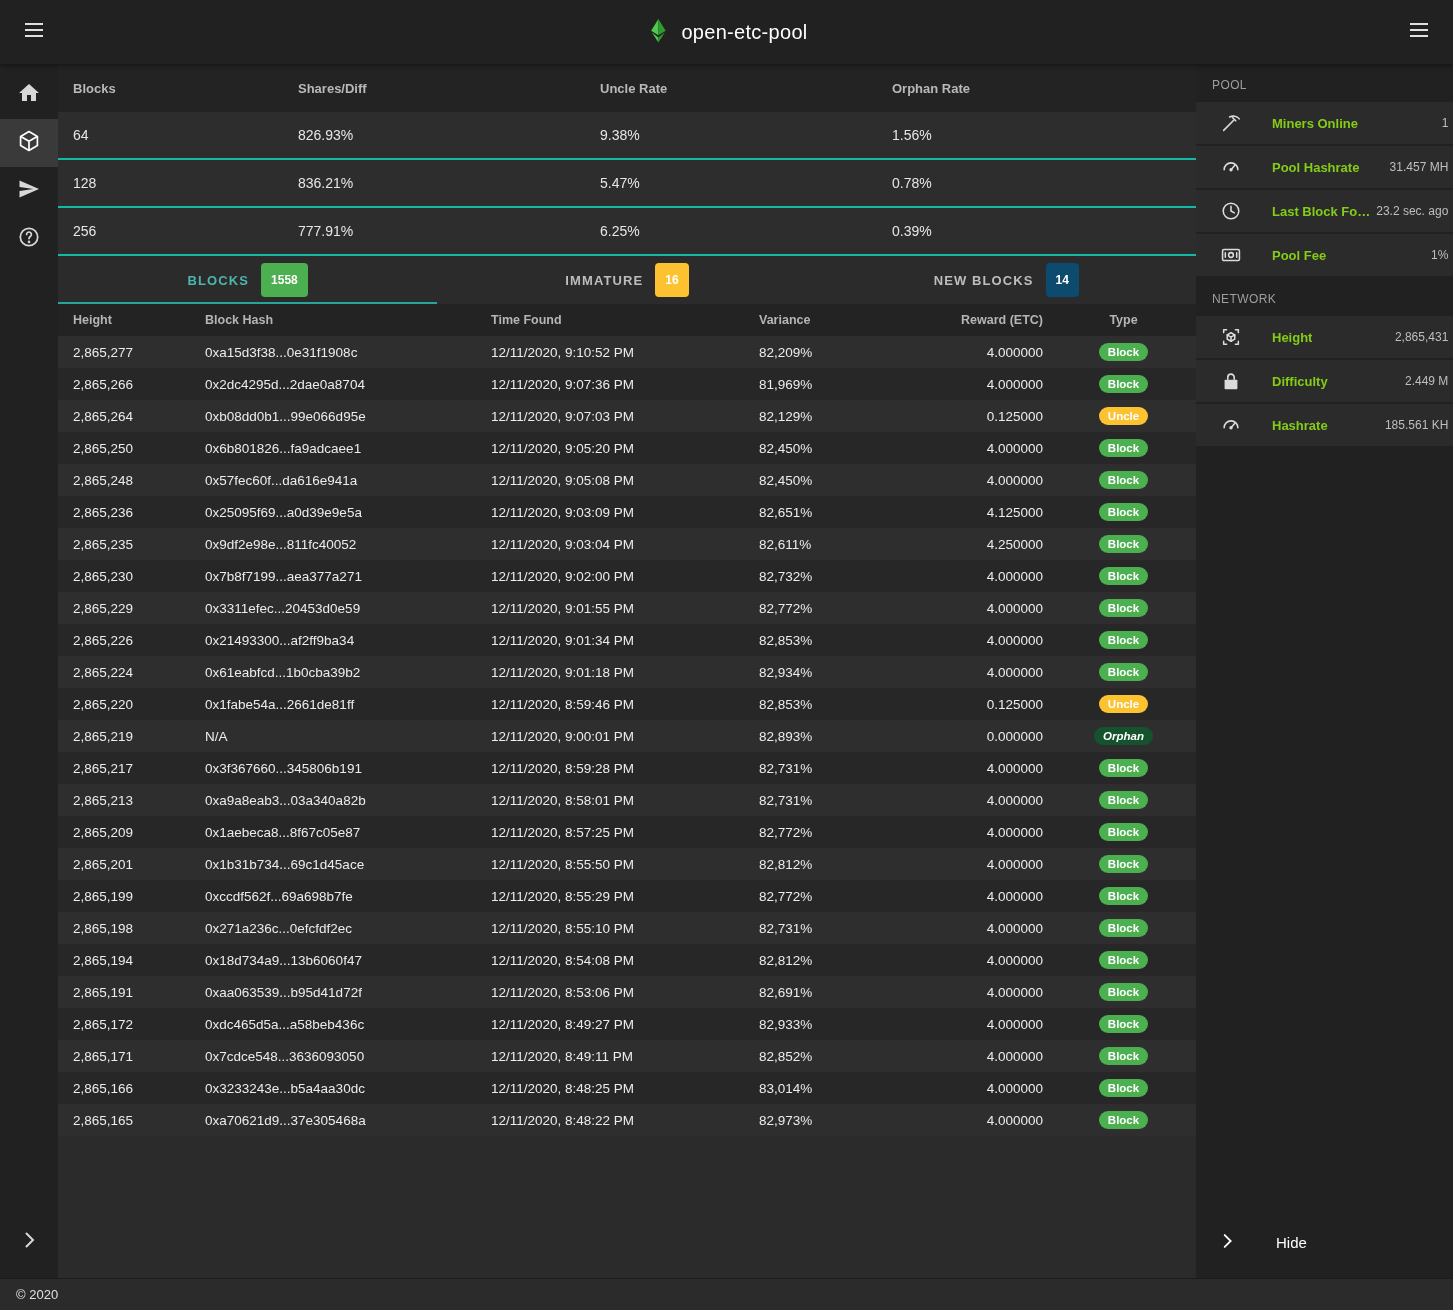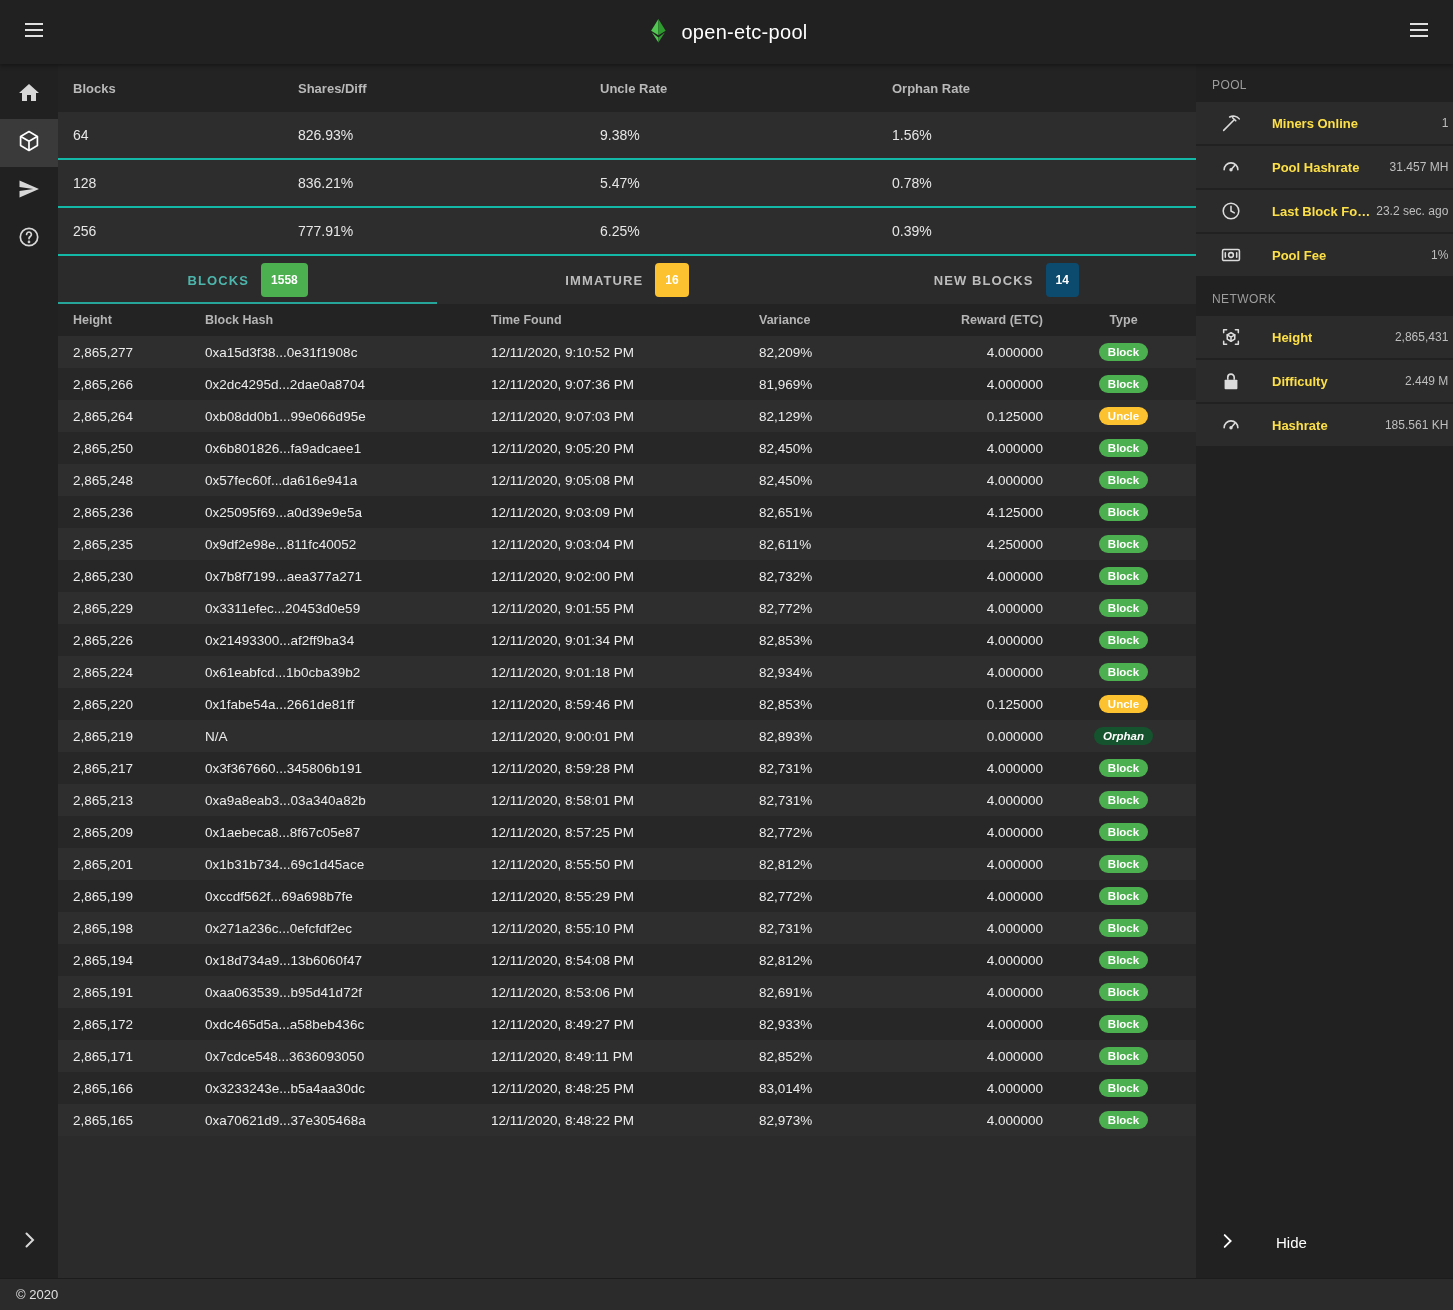--- a/index.html
+++ b/index.html
@@ -64,21 +64,21 @@
   .pg-nav { width:36px; height:36px; display:flex; align-items:center; justify-content:center; }
   .pg-prev { color:#666; margin-right:10px; }
   .pg-next { color:#e0e0e0; }
 
   
   .rightpanel { flex:1; background:#212121; display:flex; flex-direction:column; }
   .panel-title { padding:14px 16px 10px; font-size:12px; color:#9e9e9e; letter-spacing:.4px; }
   .panel-row { height:44px; background:#2b2b2b; border-bottom:2px solid #212121;
     display:flex; align-items:center; padding:0 20px 0 24px; }
   .panel-row .p-icon { width:22px; display:flex; color:#dcdcdc; flex:none; }
-  .panel-row .p-label { margin-left:30px; font-size:13px; font-weight:700; color:#fde047;
+  .panel-row .p-label { margin-left:30px; font-size:13px; font-weight:700; color:#84cc16;
     white-space:nowrap; overflow:hidden; text-overflow:ellipsis; }
   .panel-row .p-value { margin-left:auto; font-size:12px; color:#bfbfbf; white-space:nowrap; padding-left:6px; }
   .panel-hide { margin-top:auto; margin-bottom:12px; height:48px; display:flex; align-items:center;
     padding:0 16px 0 20px; gap:38px; color:#fff; font-size:15px; cursor:pointer; }
 
   
   .footer { height:32px; background:#2b2b2b; border-top:1px solid #1c1c1c;
     display:flex; align-items:center; padding:4px 16px; font-size:13px; color:#e0e0e0; }
 </style>
 </head>

